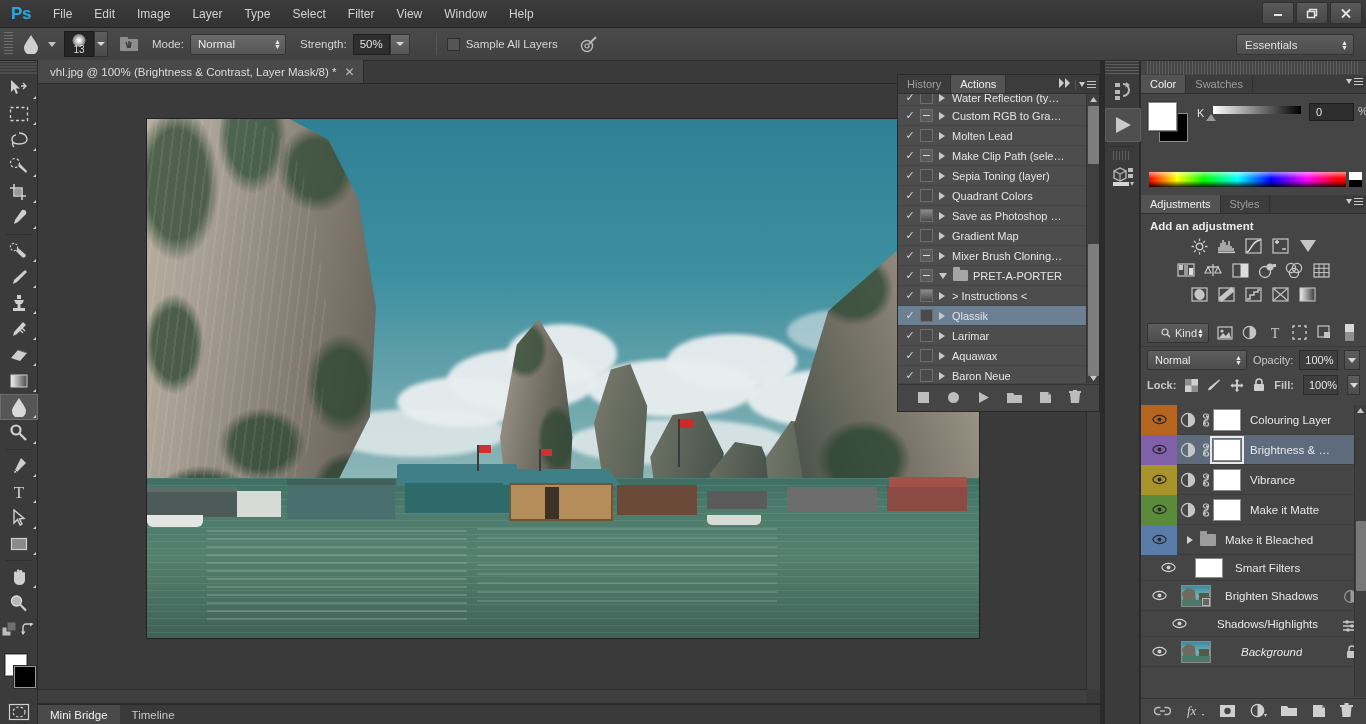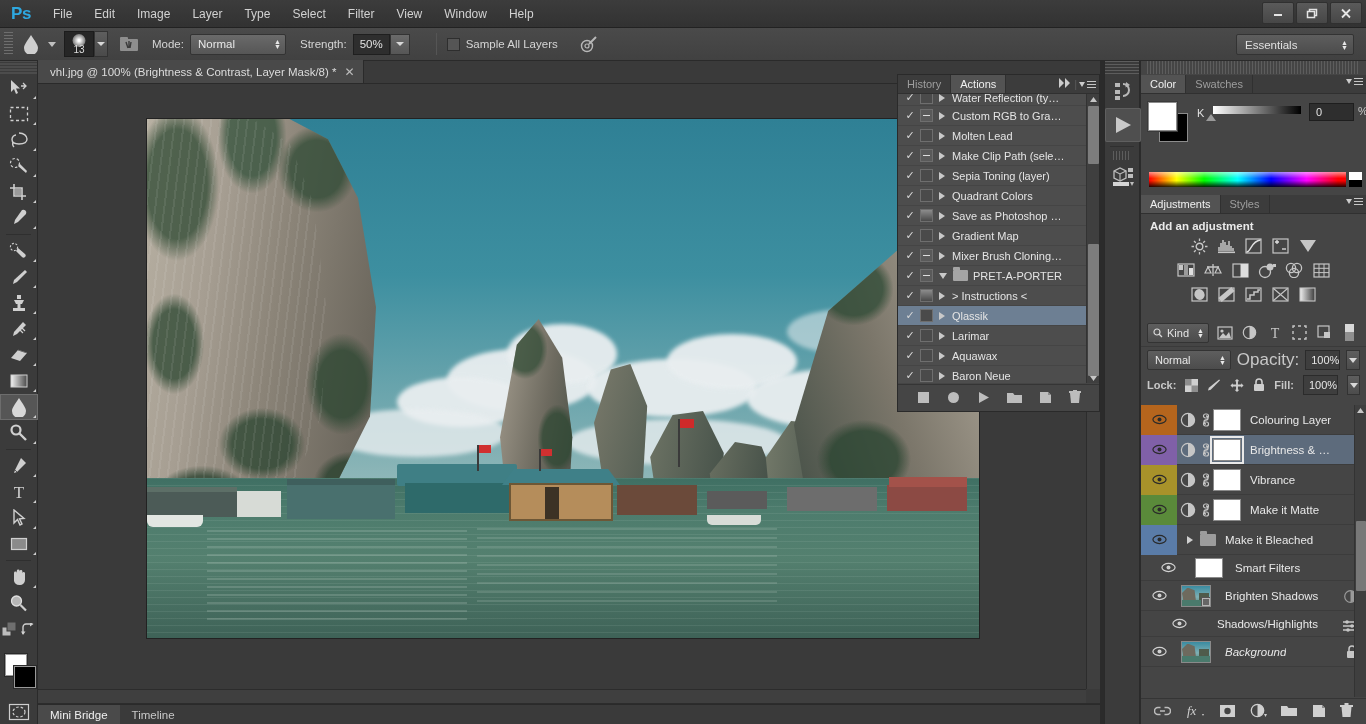--- a/index.html
+++ b/index.html
@@ -290,21 +290,21 @@
   .adj-row { display:flex; justify-content:center; gap: 5px; margin-bottom: 4px; }
   .adj-ic { width: 22px; height: 20px; display:flex; align-items:center; justify-content:center; }
 
   .layers-panel { position:absolute; left:0; top:258px; width:225px; height:405px; background:#454545; }
   .lp-filter {
     height: 28px; display:flex; align-items:center; gap: 6px; padding: 0 6px;
     border-bottom: 1px solid #3a3a3a;
   }
   .kind-box {
     width: 62px; height: 20px; background: linear-gradient(#5e5e5e,#4c4c4c); border:1px solid #333;
-    border-radius:2px; display:flex; align-items:center; justify-content:space-between; padding:0 4px 0 5px;
+    border-radius:2px; display:flex; align-items:center; justify-content:space-between; padding:0 4px 0 13px;
     font-size: 11px; color: #e4e4e4;
   }
   .filter-ic { width: 19px; height:19px; display:flex; align-items:center; justify-content:center; }
   .lp-mode {
     height: 26px; display:flex; align-items:center; gap: 6px; padding: 0 6px;
   }
   .blend-select {
     width: 110px; height: 20px; background: linear-gradient(#5e5e5e,#4c4c4c); border:1px solid #333;
     border-radius:2px; display:flex; align-items:center; justify-content:space-between;
     padding:0 4px 0 7px; font-size:11px; color:#e8e8e8;
@@ -1175,21 +1175,21 @@
               <rect x="0" y="0" width="9" height="8" fill="#d8d8d8"></rect>
             </svg>
         </span>
       </div>
 
       <div class="lp-mode">
         <div class="blend-select">
           <span>Normal</span>
           <span class="updown">▲<br>▼</span>
         </div>
-        <span style="font-size:17px;">Opacity:</span>
+        <span style="font-size:11px;">Opacity:</span>
         <div class="tiny-num">100%</div>
         <div class="tiny-drop">
           <svg width="8" height="5" viewBox="0 0 8 5">
               <path d="M0 0 L8 0 L4 5 Z" fill="#d8d8d8"></path>
             </svg>
         </div>
       </div>
 
       <div class="lp-lock">
         <span style="font-size:11px;font-weight:bold;">Lock:</span>
@@ -1394,21 +1394,21 @@
                 <ellipse cx="8" cy="5.5" rx="7" ry="4.3" fill="none" stroke="#d0d0d0" stroke-width="1.3"></ellipse>
                 <circle cx="8" cy="5.5" r="2.1" fill="#d0d0d0"></circle>
               </svg>
           </span>
           <span class="img-thumb" style="margin-left:4px;">
             <span style="position:absolute;inset:0;background:linear-gradient(#3a8ba0 0%,#7fb0b4 55%,#4c7b6c 100%);"></span>
             <span style="position:absolute;left:0;top:2px;width:14px;height:14px;background:#6e6a5e;clip-path:polygon(10% 100%,0 40%,40% 0,90% 20%,100% 100%);"></span>
             <span style="position:absolute;right:1px;top:7px;width:10px;height:9px;background:#4f5b4b;"></span>
             <span style="position:absolute;left:0;bottom:0;width:100%;height:6px;background:#4a7a6c;"></span>
           </span>
-          <span class="layer-name ital" style="margin-left:14px;">Background</span>
+          <span class="layer-name ital" style="margin-left:30px;">Background</span>
           <span class="row-right">
             <svg width="12" height="14" viewBox="0 0 12 14">
                 <path d="M3 6 V4 a3 3 0 0 1 6 0 V6" fill="none" stroke="#c6c6c6" stroke-width="1.5"></path>
                 <rect x="1" y="6" width="10" height="7" rx="1" fill="#c6c6c6"></rect>
               </svg>
           </span>
         </div>
       </div>
 
       <div class="lv-scroll">

